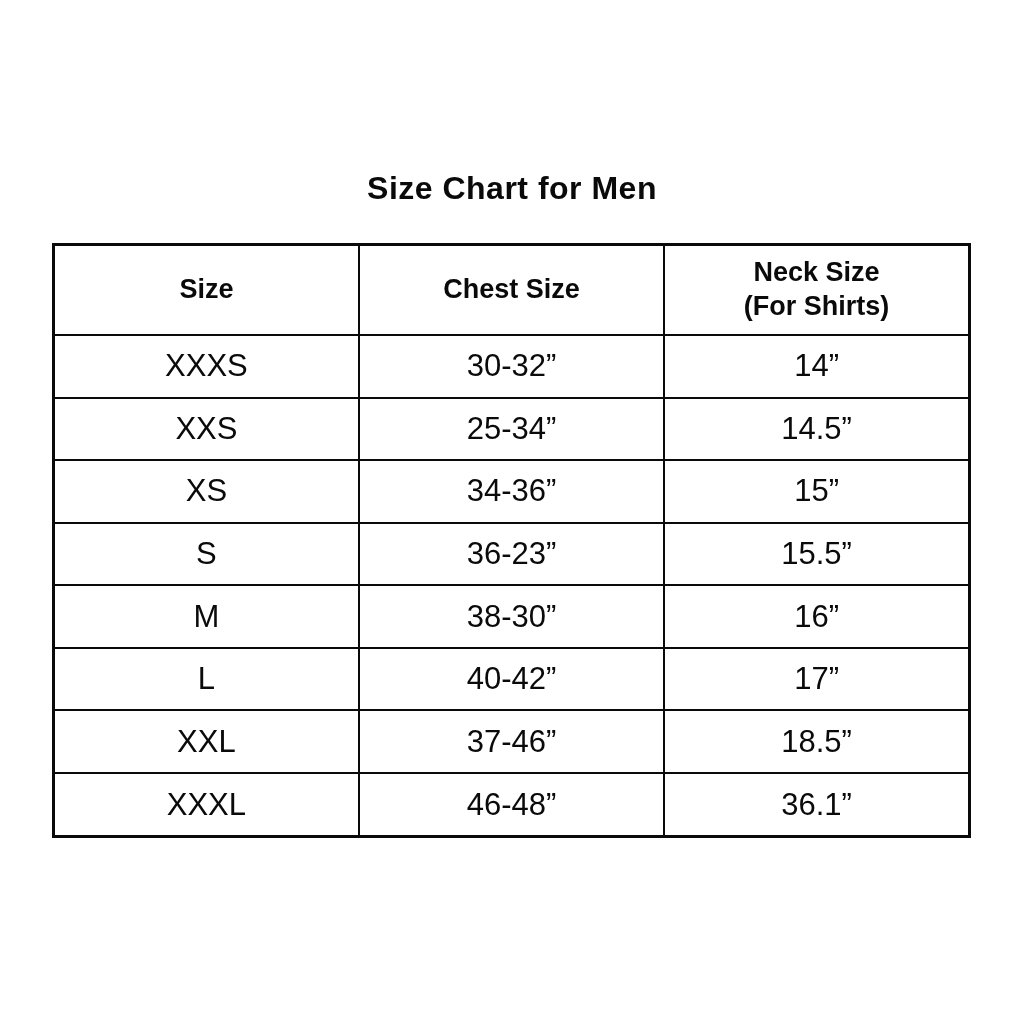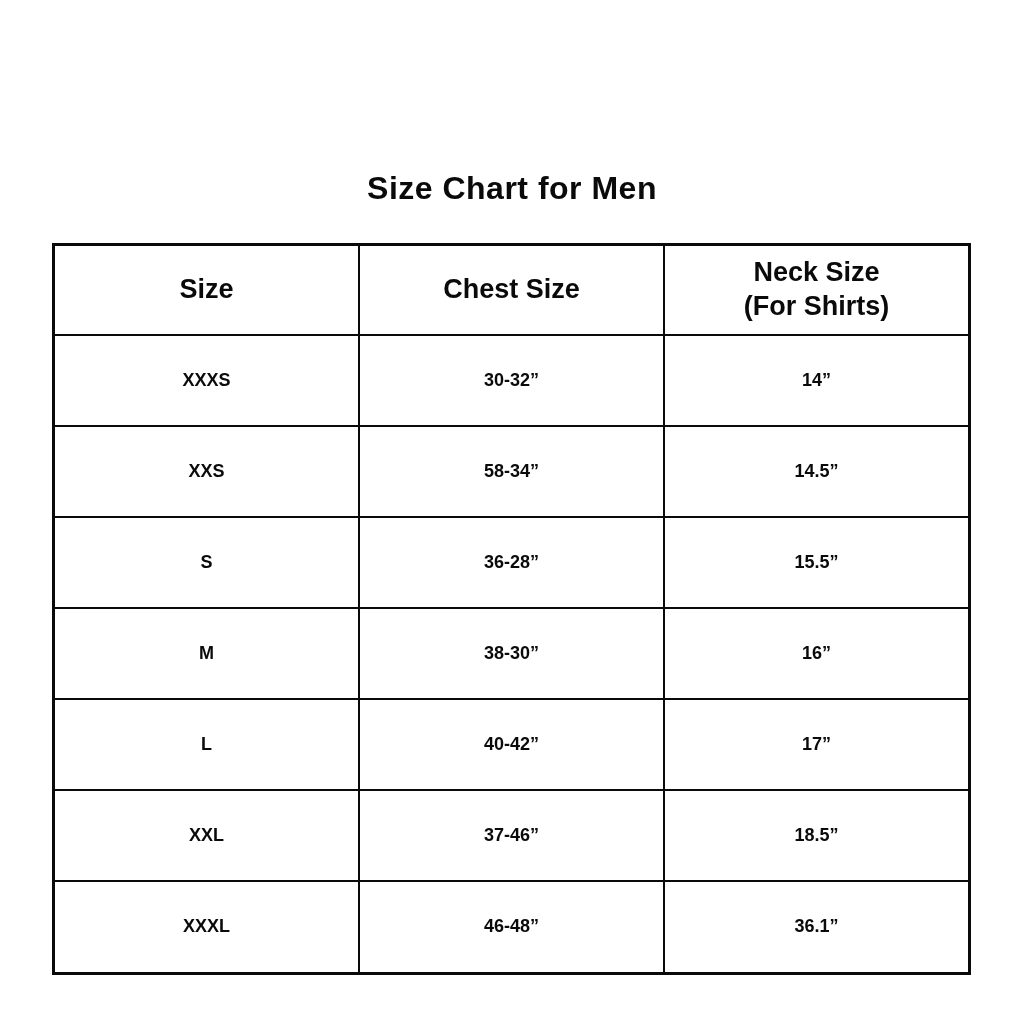--- a/index.html
+++ b/index.html
@@ -24,42 +24,42 @@
     font-size: 32px;
     font-weight: bold;
     letter-spacing: 0.5px;
     color: #0a0a0a;
   }
   table.size-table {
     position: absolute;
     left: 52px;
     top: 243px;
     width: 919px;
-    height: 732px;
+    height: 595px;
     border-collapse: collapse;
     table-layout: fixed;
     border: 3px solid #0a0a0a;
   }
   table.size-table th,
   table.size-table td {
     border: 2px solid #0a0a0a;
     text-align: center;
     vertical-align: middle;
     padding: 0;
     background: #ffffff;
   }
   table.size-table th {
     height: 88px;
     font-size: 27px;
     font-weight: bold;
     line-height: 1.25;
   }
   table.size-table td {
-    font-size: 18px;
-    font-weight: bold;
+    font-size: 31px;
+    font-weight: normal;
   }
   .header-sub {
     display: block;
     font-size: 27px;
     font-weight: bold;
   }
 </style>
 </head>
 <body>
 
@@ -79,26 +79,31 @@
       </tr>
     </thead>
     <tbody>
       <tr>
         <td>XXXS</td>
         <td>30-32”</td>
         <td>14”</td>
       </tr>
       <tr>
         <td>XXS</td>
-        <td>58-34”</td>
+        <td>25-34”</td>
         <td>14.5”</td>
       </tr>
       <tr>
+        <td>XS</td>
+        <td>34-36”</td>
+        <td>15”</td>
+      </tr>
+      <tr>
         <td>S</td>
-        <td>36-28”</td>
+        <td>36-23”</td>
         <td>15.5”</td>
       </tr>
       <tr>
         <td>M</td>
         <td>38-30”</td>
         <td>16”</td>
       </tr>
       <tr>
         <td>L</td>
         <td>40-42”</td>

